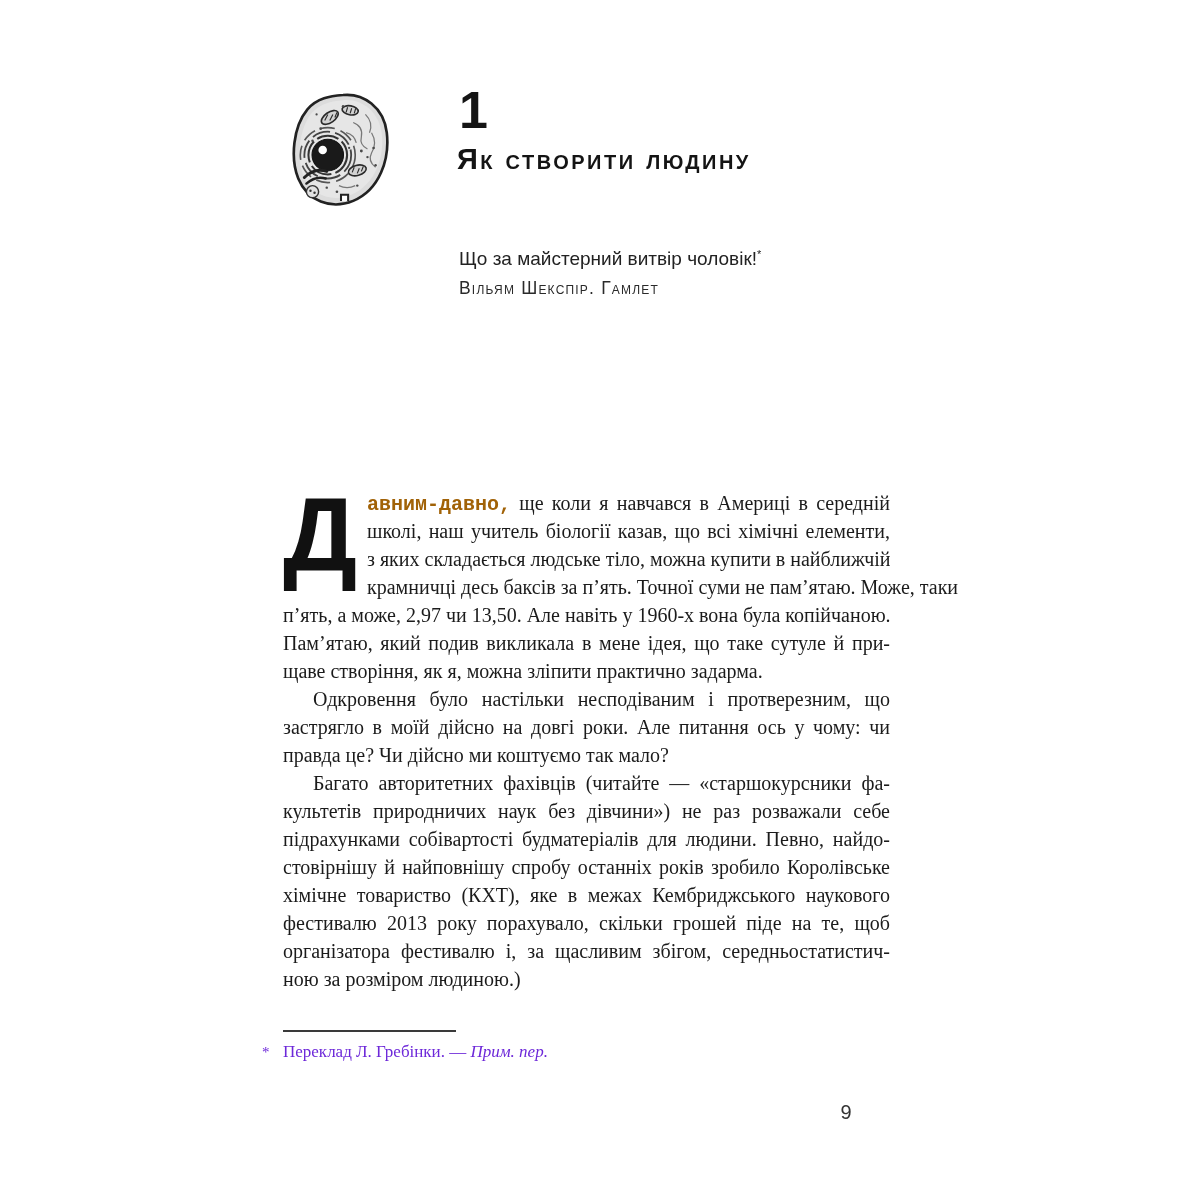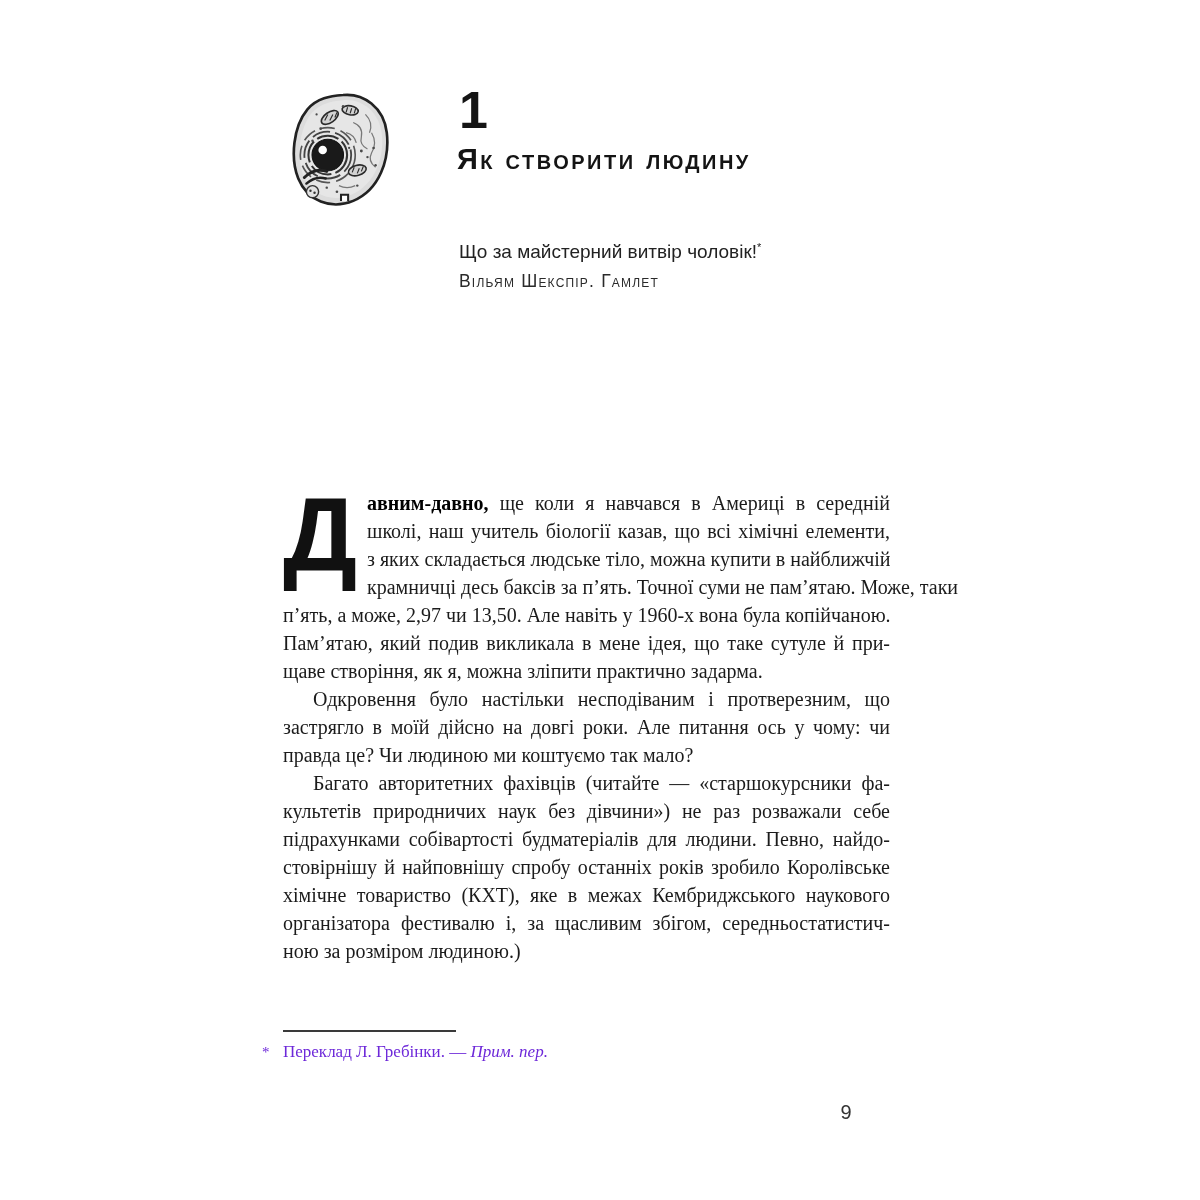--- a/index.html
+++ b/index.html
@@ -38,21 +38,21 @@
     letter-spacing: 2.5px;
     line-height: 1.1;
     color: #141414;
     white-space: nowrap;
     text-align: center;
   }
 
   
   .epigraph {
     position: absolute;
-    left: 459px; top: 241px;
+    left: 459px; top: 248px;
     width: 416px;
     font-family: "Liberation Sans", sans-serif;
     color: #222222;
   }
   .epigraph .quote {
     font-size: 19px;
     line-height: 1.2;
   }
   .epigraph .quote sup {
     font-size: 11px;
@@ -93,24 +93,24 @@
     width: 72px;
     height: 84px;
     margin: 2px 12px 0 0;
     font-family: "Liberation Sans", sans-serif;
     font-weight: bold;
     font-size: 104px;
     line-height: 86px;
     color: #111111;
   }
   .lead-bold {
-    font-family: Liberation Serif, serif;
+    font-family: Liberation Mono, monospace;
     font-weight: bold;
     font-size: 20px;
-    color: #000000;
+    color: #a16207;
   }
 
   
   .footnote-rule {
     position: absolute;
     left: 283px; top: 1030px;
     width: 173px;
     border-top: 2px solid #3a3a3a;
   }
   .footnote {
@@ -219,28 +219,29 @@
         <div class="line">школі, наш учитель біології казав, що всі хімічні елементи,</div>
         <div class="line">з яких складається людське тіло, можна купити в найближчій</div>
         <div class="line">крамничці десь баксів за п’ять. Точної суми не пам’ятаю. Може, таки</div>
         <div class="line">п’ять, а може, 2,97 чи 13,50. Але навіть у 1960-х вона була копійчаною.</div>
         <div class="line">Пам’ятаю, який подив викликала в мене ідея, що таке сутуле й при-</div>
         <div class="line last">щаве створіння, як я, можна зліпити практично задарма.</div>
       </div>
       <div class="paragraph">
         <div class="line indent">Одкровення було настільки несподіваним і протверезним, що</div>
         <div class="line">застрягло в моїй дійсно на довгі роки. Але питання ось у чому: чи</div>
-        <div class="line last">правда це? Чи людиною ми коштуємо так мало?</div>
+        <div class="line last">правда це? Чи дійсно ми коштуємо так мало?</div>
       </div>
       <div class="paragraph">
         <div class="line indent">Багато авторитетних фахівців (читайте — «старшокурсники фа-</div>
         <div class="line">культетів природничих наук без дівчини») не раз розважали себе</div>
         <div class="line">підрахунками собівартості будматеріалів для людини. Певно, найдо-</div>
         <div class="line">стовірнішу й найповнішу спробу останніх років зробило Королівське</div>
         <div class="line">хімічне товариство (КХТ), яке в межах Кембриджського наукового</div>
+        <div class="line">фестивалю 2013 року порахувало, скільки грошей піде на те, щоб</div>
         <div class="line">організатора фестивалю і, за щасливим збігом, середньостатистич-</div>
         <div class="line last">ною за розміром людиною.)</div>
       </div>
     </div>
 
   <div class="footnote-rule"></div>
   <div class="footnote">
     <span class="fn-marker">*</span><span><span>Переклад Л. Гребінки. — </span><span class="fn-italic">Прим. пер.</span></span>
   </div>
 

